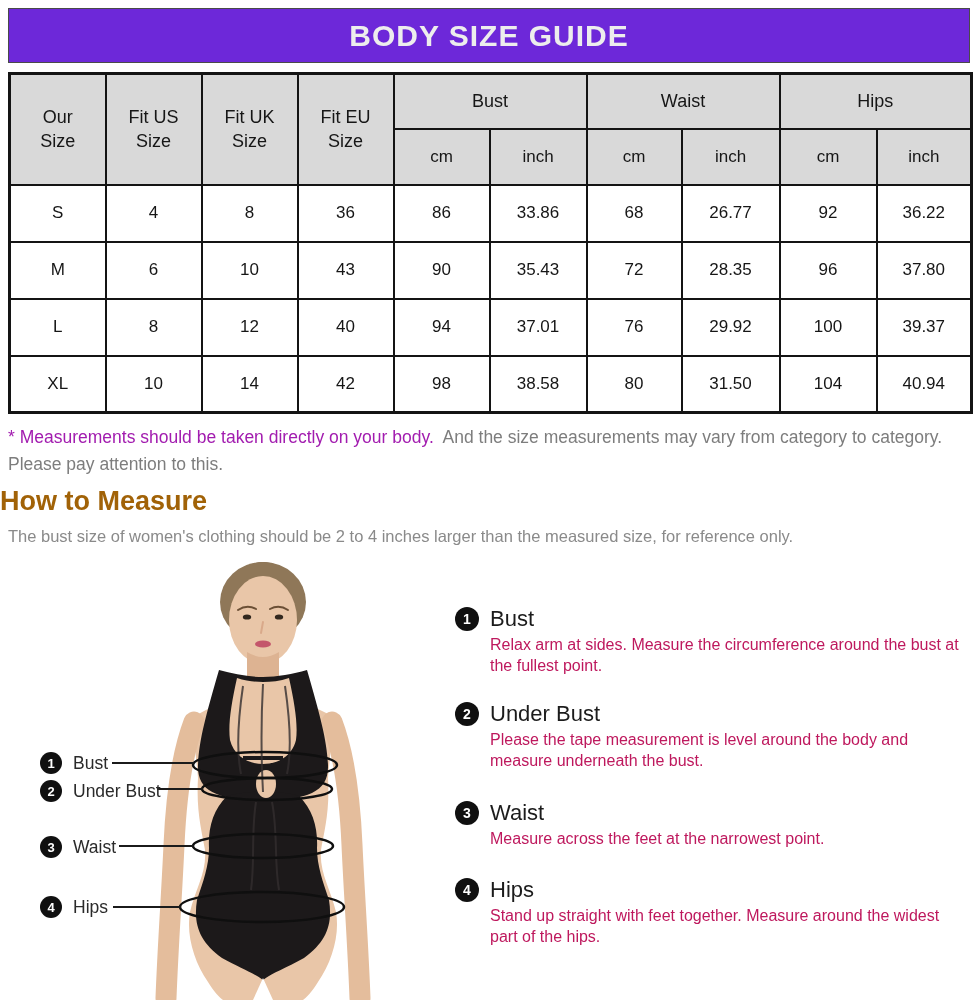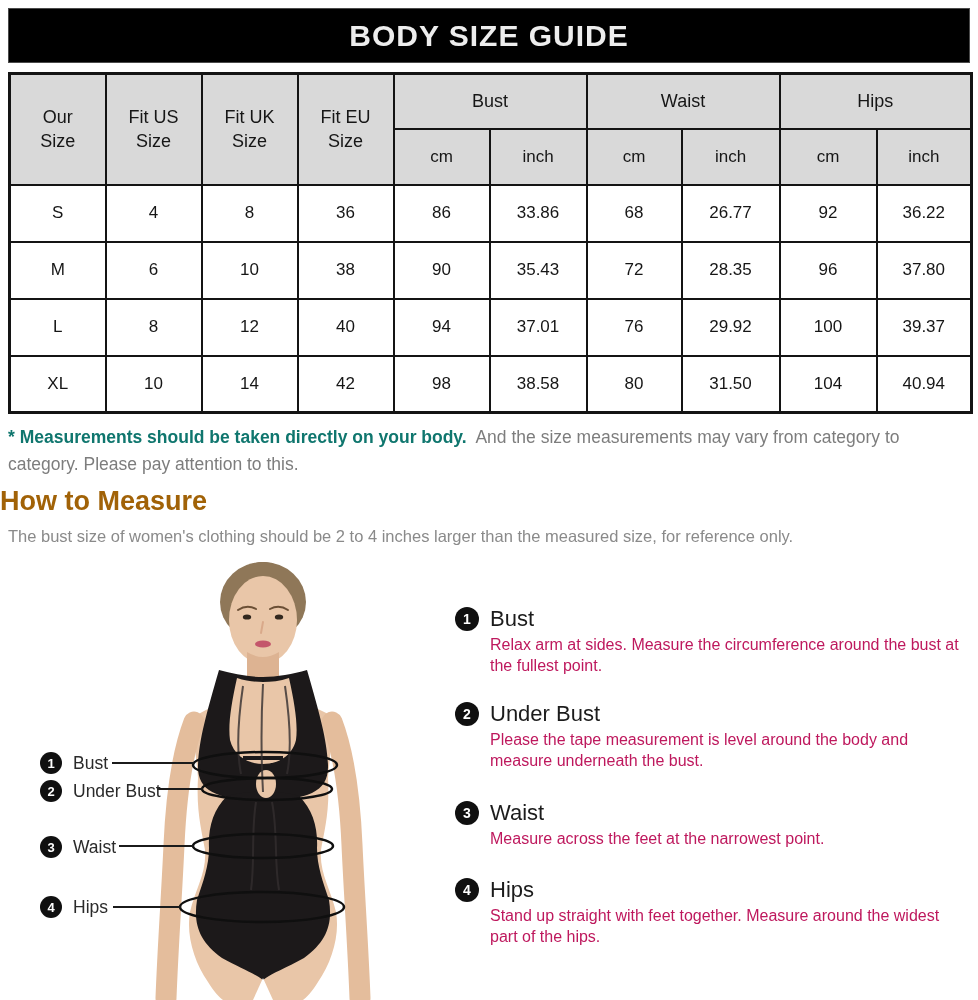--- a/index.html
+++ b/index.html
@@ -8,21 +8,21 @@
     width:978px; height:1000px;
     font-family:"Liberation Sans", sans-serif;
     position:relative; overflow:hidden;
     color:#1c1c1c;
   }
   .page { position:absolute; inset:0; }
 
   
   .header-bar {
     position:absolute; left:8px; top:8px; width:962px; height:55px;
-    background:#000000; border:1px solid #4a4a4a;
+    background:#6d28d9; border:1px solid #4a4a4a;
     display:flex; align-items:center; justify-content:center;
   }
   .header-bar h1 {
     font-size:30px; font-weight:700; color:#ededed; letter-spacing:1px;
   }
 
   
   .table-wrap { position:absolute; left:8px; top:72px; width:880px; }
   table.size-table {
     border-collapse:collapse; table-layout:fixed; width:962px;
@@ -38,21 +38,21 @@
   .size-table thead tr.unit-row th { font-size:17px; }
   .size-table tbody tr { height:57px; }
   .size-table tbody td { background:#ffffff; font-size:17px; }
   .wrap-narrow { display:inline-block; max-width:58px; line-height:24px; }
 
   
   .note {
     position:absolute; left:8px; top:424px; width:948px;
     font-size:17.5px; line-height:27px; color:#7d7d7d;
   }
-  .note .note-bold { color:#0f766e; font-weight:700; }
+  .note .note-bold { color:#a21caf; font-weight:400; }
   .howto-title {
     position:absolute; left:0; top:486px;
     font-size:27px; font-weight:700; color:#a16207;
   }
   .howto-sub {
     position:absolute; left:8px; top:527px; width:940px;
     font-size:16.5px; color:#8a8a8a;
   }
 
   
@@ -143,21 +143,21 @@
           <td>33.86</td>
           <td>68</td>
           <td>26.77</td>
           <td>92</td>
           <td>36.22</td>
         </tr>
         <tr>
           <td>M</td>
           <td>6</td>
           <td>10</td>
-          <td>38</td>
+          <td>43</td>
           <td>90</td>
           <td>35.43</td>
           <td>72</td>
           <td>28.35</td>
           <td>96</td>
           <td>37.80</td>
         </tr>
         <tr>
           <td>L</td>
           <td>8</td>

